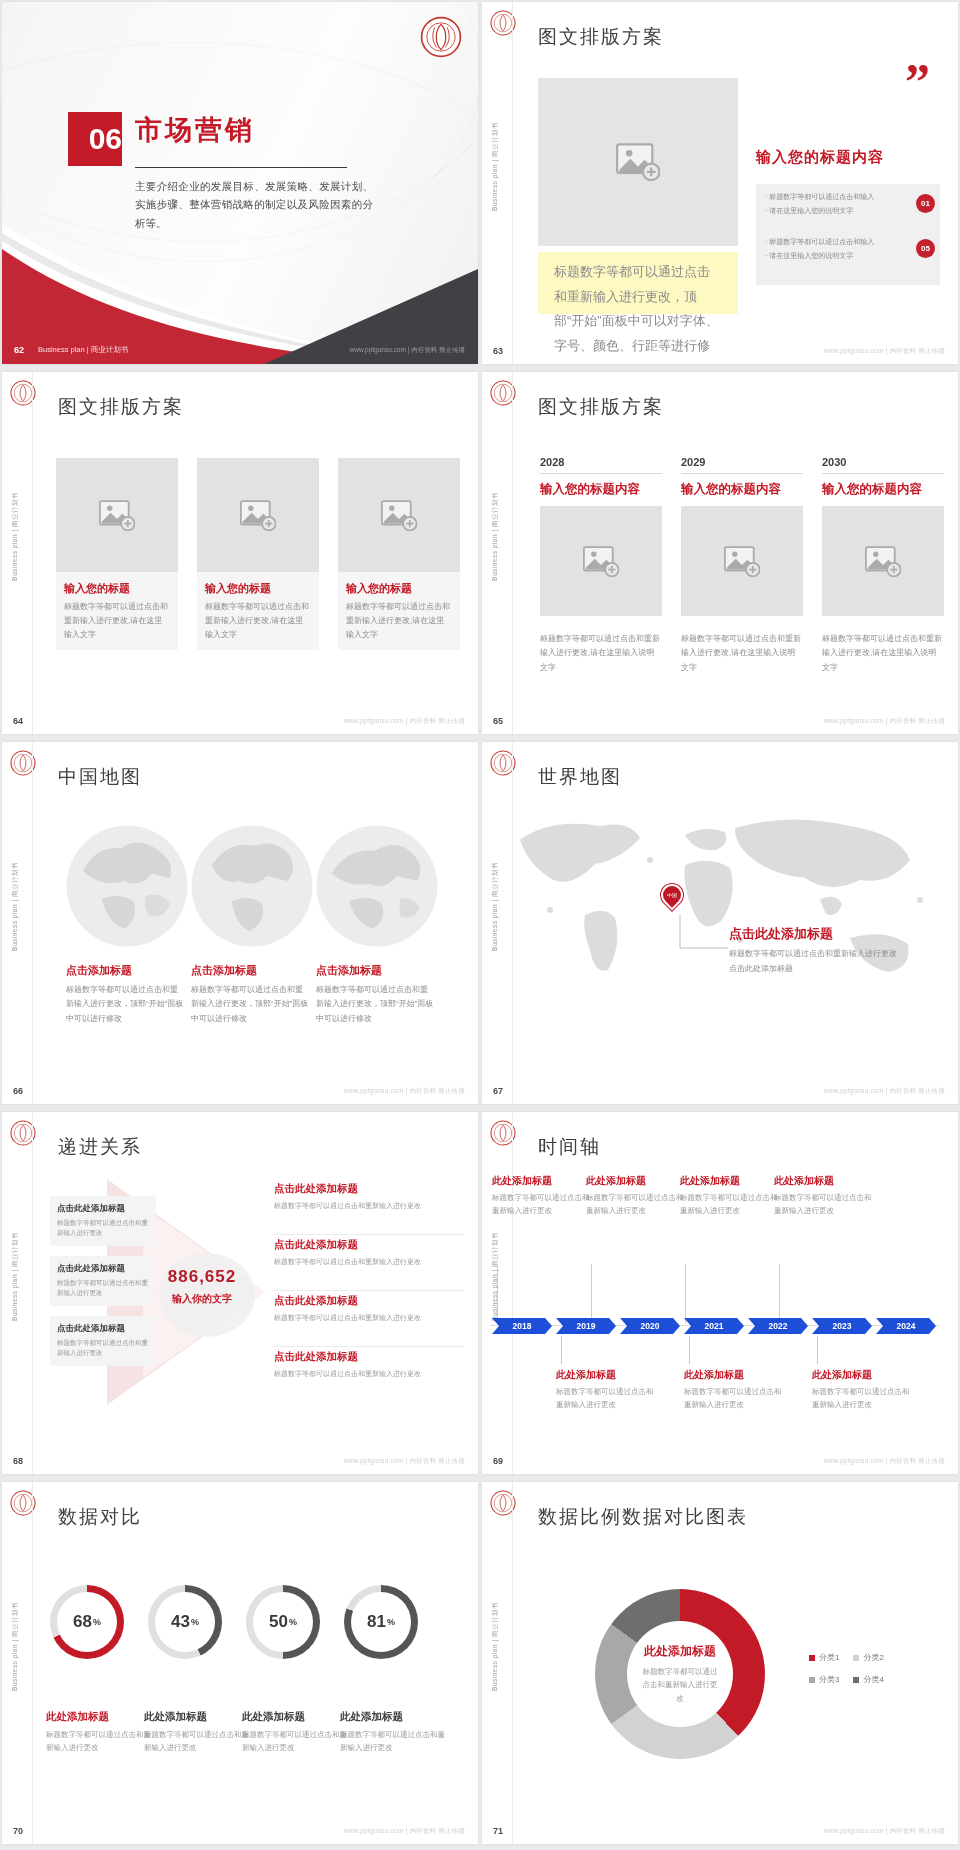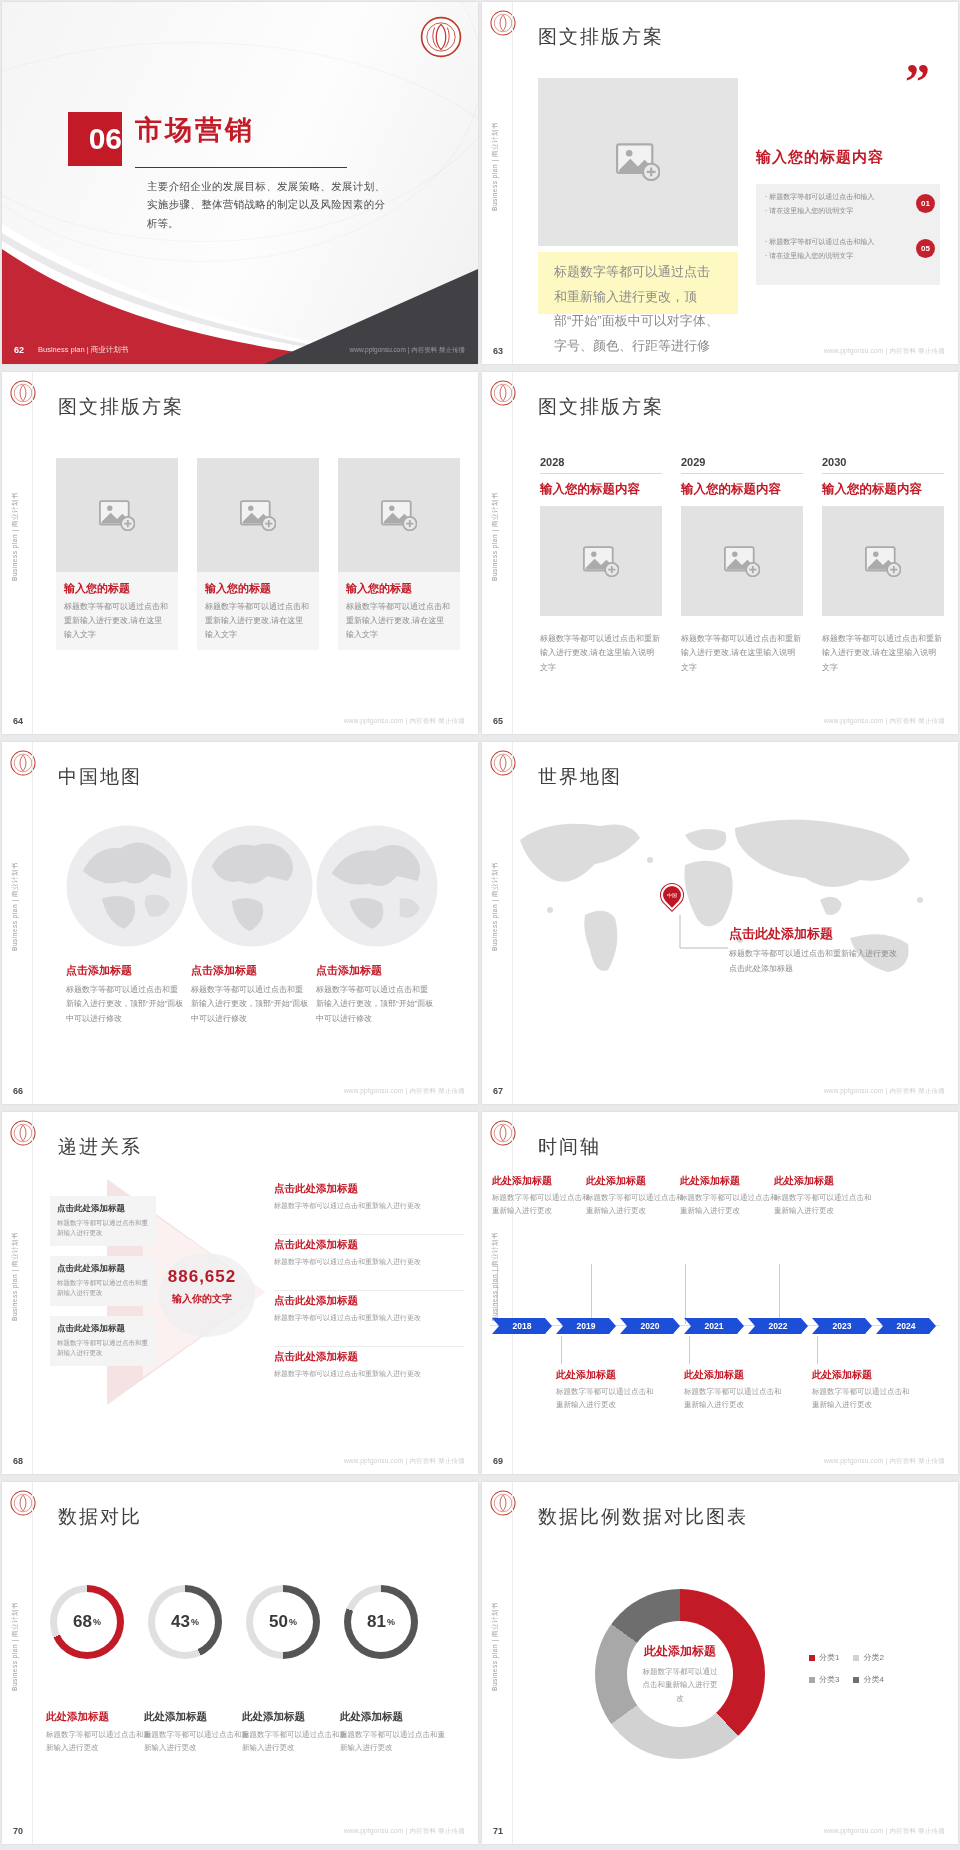--- a/index.html
+++ b/index.html
@@ -17,21 +17,21 @@
   .ctitle{left:56px;top:22px;font-size:19px;color:#3f3f3f;letter-spacing:2px;}
   .pg{left:11px;bottom:8px;font-size:9px;font-weight:bold;color:#4a4a4a;}
   .url{right:13px;bottom:8px;font-size:6.5px;color:#cfcfcf;letter-spacing:.2px;}
   
   .s62{background:linear-gradient(115deg,#f5f5f6 0%,#fdfdfd 55%,#f0f0f1 100%);}
   .streak{border:1px solid rgba(120,120,130,.05);border-radius:50%;}
   .numbox{left:66px;top:110px;width:54px;height:54px;background:#c21a27;color:#fff;
           font-size:30px;font-weight:bold;text-align:right;line-height:54px;}
   .s62title{left:133px;top:110px;font-size:27px;font-weight:bold;color:#c21a27;letter-spacing:3px;}
   .s62rule{left:133px;top:165px;width:212px;height:1px;background:#3c3c3c;}
-  .s62desc{left:145px;top:175px;width:238px;font-size:10.5px;color:#4a4a4a;line-height:1.75;text-align:justify;}
+  .s62desc{left:133px;top:175px;width:238px;font-size:10.5px;color:#4a4a4a;line-height:1.75;text-align:justify;}
   .swoosh{left:0;bottom:0;width:476px;height:145px;}
   .s62pg{left:12px;bottom:9px;color:#fff;font-size:9px;font-weight:bold;z-index:3;}
   .s62brand{left:36px;bottom:9px;color:rgba(255,255,255,.85);font-size:7.5px;z-index:3;}
   .s62url{right:13px;bottom:9px;color:rgba(255,255,255,.45);font-size:6.5px;z-index:3;}
   
   .ph{background:#e4e4e5;display:flex;align-items:center;justify-content:center;}
   .ph svg{position:static;}
   .cap63{left:56px;top:250px;width:200px;height:62px;background:#fef9c3;padding:8px 16px;
          font-size:13px;color:#8a8a8a;line-height:1.9;}
   .quote{right:28px;top:50px;font-size:50px;font-weight:bold;color:#c21a27;

